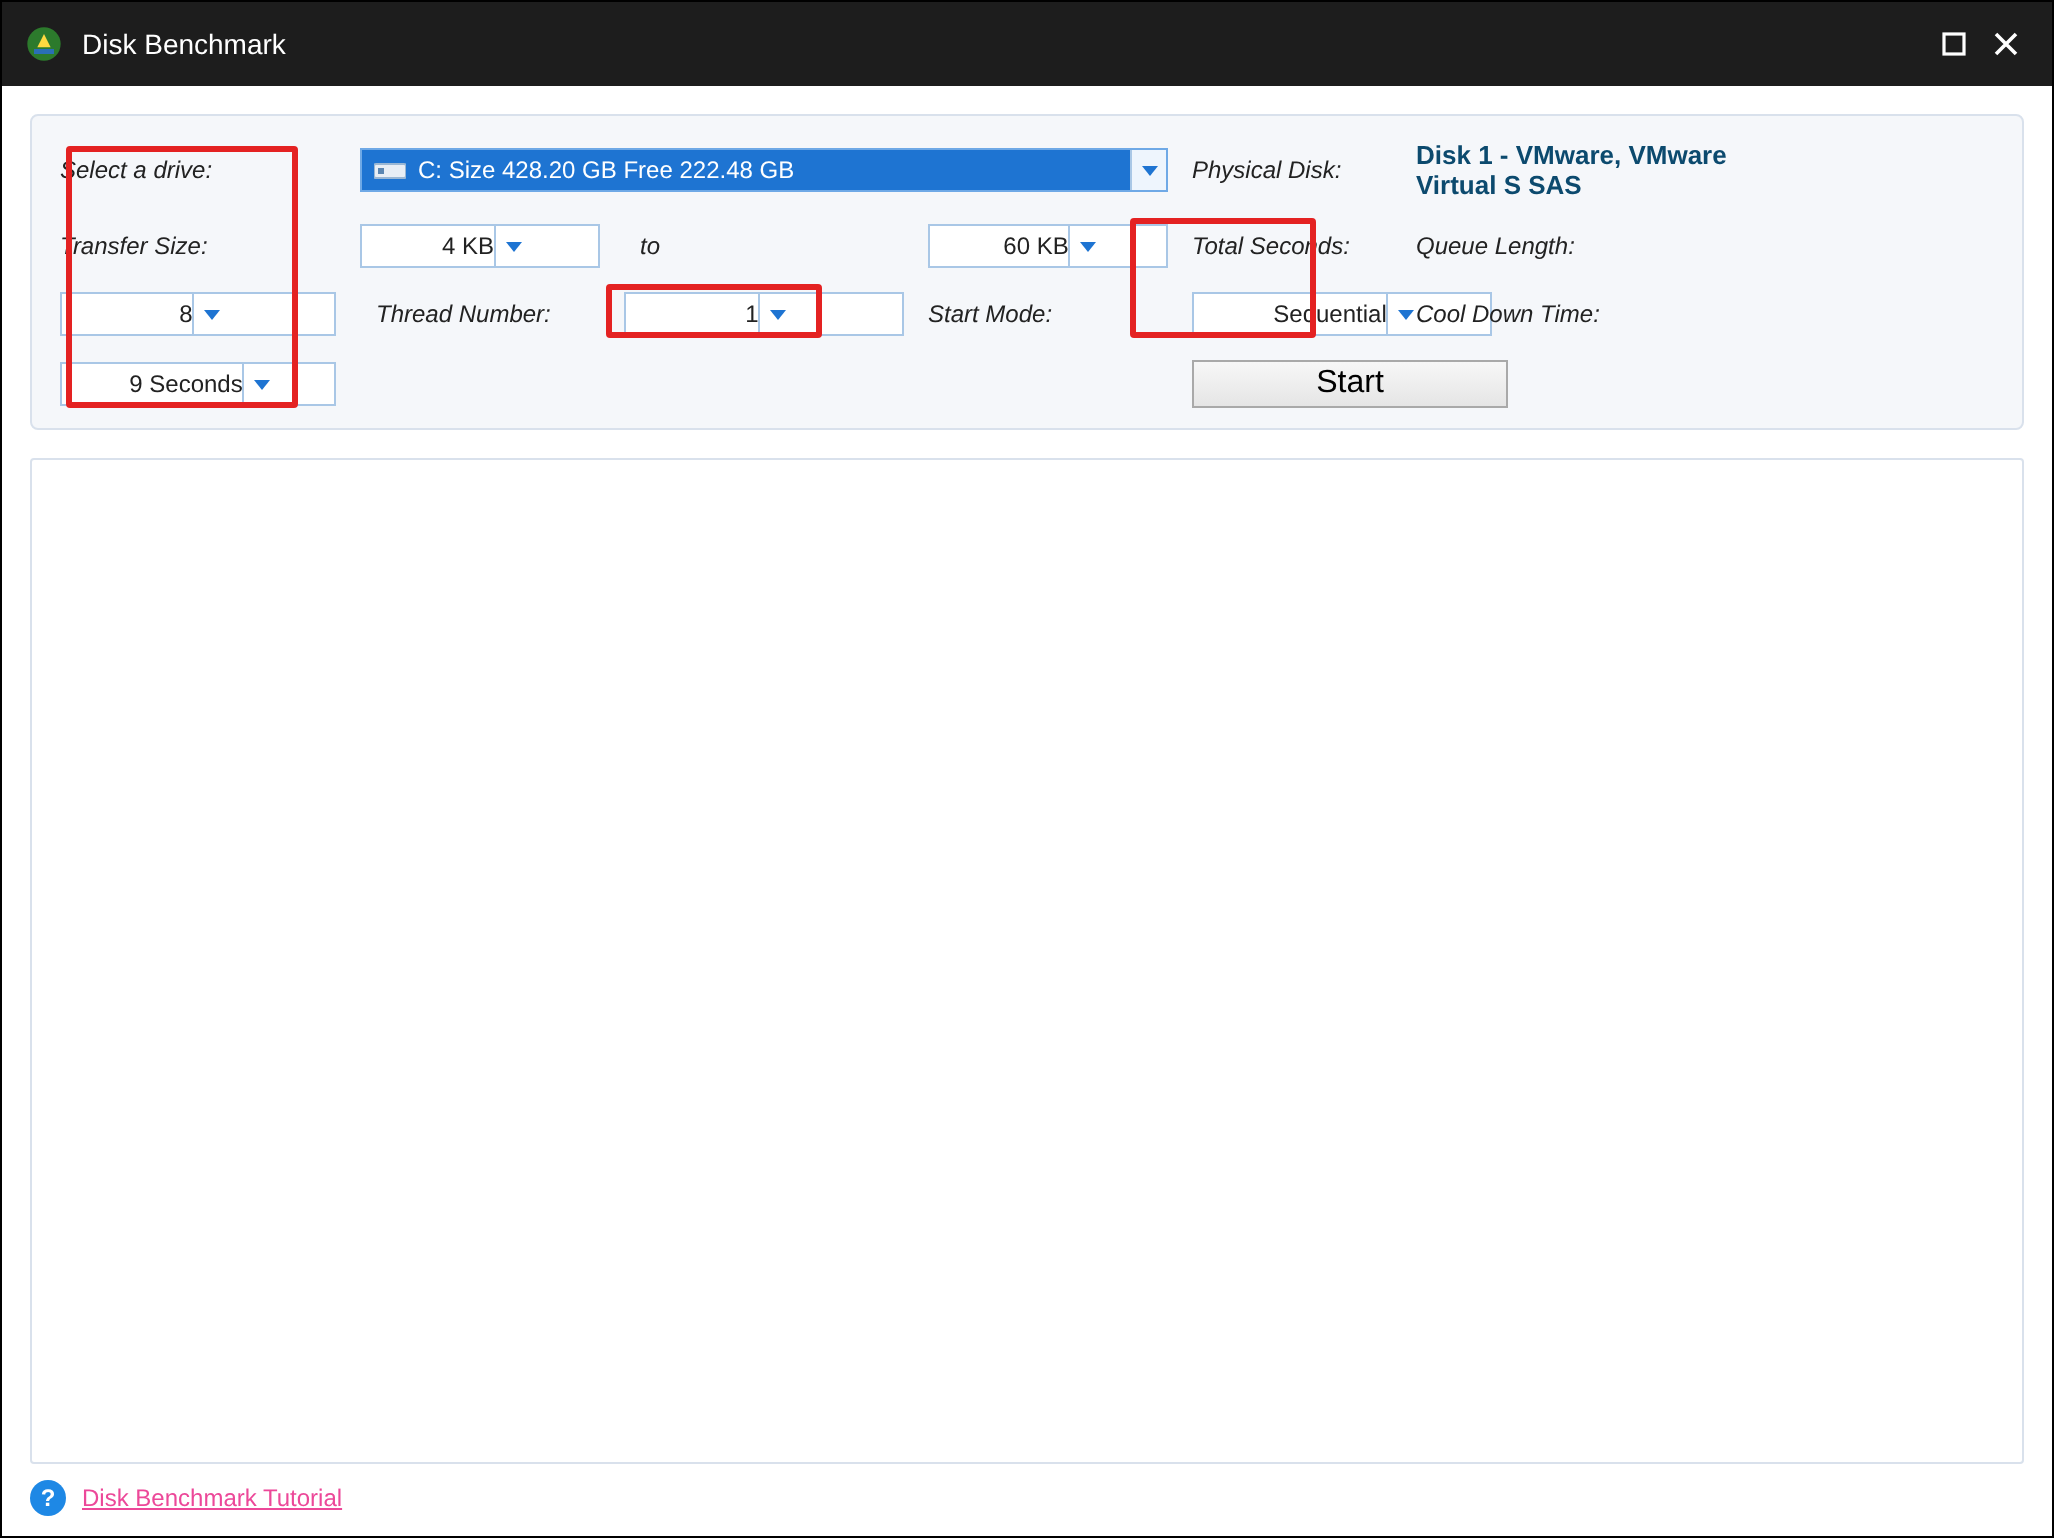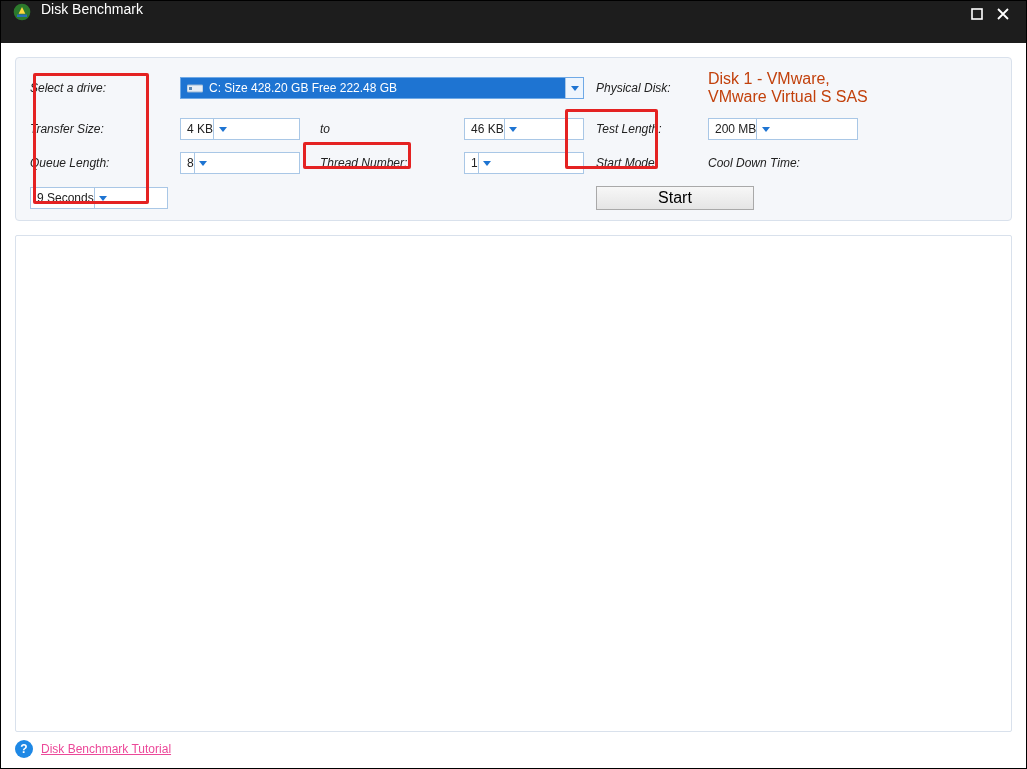--- a/index.html
+++ b/index.html
@@ -11,21 +11,21 @@
     width: 1027px;
     height: 769px;
     border: 1px solid #000;
     position: relative;
   }
   .titlebar {
     background: #1d1d1d;
     color: #fff;
     height: 42px;
     display: flex;
-    align-items: flex-start;
+    align-items: center;
     padding: 0 10px;
   }
   .titlebar .app-icon {
     width: 22px; height: 22px;
     margin-right: 8px;
     display: flex; align-items: center; justify-content: center;
   }
   .titlebar .title { font-size: 14px; }
   .titlebar .spacer { flex: 1; }
   .titlebar .win-btn {
@@ -68,39 +68,39 @@
     overflow: hidden;
   }
   .drive-select .drive-icon {
     width: 16px; height: 11px; margin-right: 6px;
   }
   .drive-select .drive-text { flex: 1; font-size: 12px; }
   .combo {
     background: #fff;
     border: 1px solid #a9c7e6;
     height: 22px;
-    display: flex; align-items: center; justify-content: flex-start;
+    display: flex; align-items: center; justify-content: center;
     padding-left: 6px;
     font-size: 12px; color: #222;
   }
   .combo-arrow, .dd-arrow {
     width: 18px; height: 100%;
     border-left: 1px solid #a9c7e6;
     display: flex; align-items: center; justify-content: center;
     background: #fff;
   }
   .drive-select .dd-arrow { background: #eef5fd; }
   .arrow-down {
     width: 0; height: 0;
     border-left: 4px solid transparent;
     border-right: 4px solid transparent;
     border-top: 5px solid #1e74d2;
   }
 
-  .phys-val { font-size: 16px; color: #c2410c; }
+  .phys-val { font-size: 13px; color: #0c4a6e; font-weight: bold; }
   .btn {
     background: linear-gradient(#f7f7f7,#e5e5e5);
     border: 1px solid #a9a9a9;
     height: 24px; width: 158px;
     display: flex; align-items: center; justify-content: center;
     font-size: 16px; cursor: pointer;
   }
 
   .results {
     flex: 1;
@@ -177,48 +177,48 @@
 
       <div class="label">Transfer Size:</div>
       <div class="combo">
         <span>4 KB</span>
         <div class="combo-arrow">
             <div class="arrow-down"></div>
           </div>
       </div>
       <div class="label" style="padding-left:8px">to</div>
       <div class="combo">
-        <span>46 KB</span>
-        <div class="combo-arrow">
-            <div class="arrow-down"></div>
-          </div>
-      </div>
-      <div class="label">Test Length:</div>
+        <span>60 KB</span>
+        <div class="combo-arrow">
+            <div class="arrow-down"></div>
+          </div>
+      </div>
+      <div class="label">Total Seconds:</div>
+
+      <div class="label">Queue Length:</div>
+      <div class="combo">
+        <span>8</span>
+        <div class="combo-arrow">
+            <div class="arrow-down"></div>
+          </div>
+      </div>
+      <div class="label" style="padding-left:8px">Thread Number:</div>
+      <div class="combo">
+        <span>1</span>
+        <div class="combo-arrow">
+            <div class="arrow-down"></div>
+          </div>
+      </div>
+      <div class="label">Start Mode:</div>
       <div class="combo" style="width:150px">
-        <span>200 MB</span>
-        <div class="combo-arrow">
-            <div class="arrow-down"></div>
-          </div>
-      </div>
-
-      <div class="label">Queue Length:</div>
-      <div class="combo">
-        <span>8</span>
-        <div class="combo-arrow">
-            <div class="arrow-down"></div>
-          </div>
-      </div>
-      <div class="label" style="padding-left:8px">Thread Number:</div>
-      <div class="combo">
-        <span>1</span>
-        <div class="combo-arrow">
-            <div class="arrow-down"></div>
-          </div>
-      </div>
-      <div class="label">Start Mode:</div>
+        <span>Sequential</span>
+        <div class="combo-arrow">
+            <div class="arrow-down"></div>
+          </div>
+      </div>
 
       <div class="label">Cool Down Time:</div>
       <div class="combo">
         <span>9 Seconds</span>
         <div class="combo-arrow">
             <div class="arrow-down"></div>
           </div>
       </div>
       <div></div>
         <div></div>

